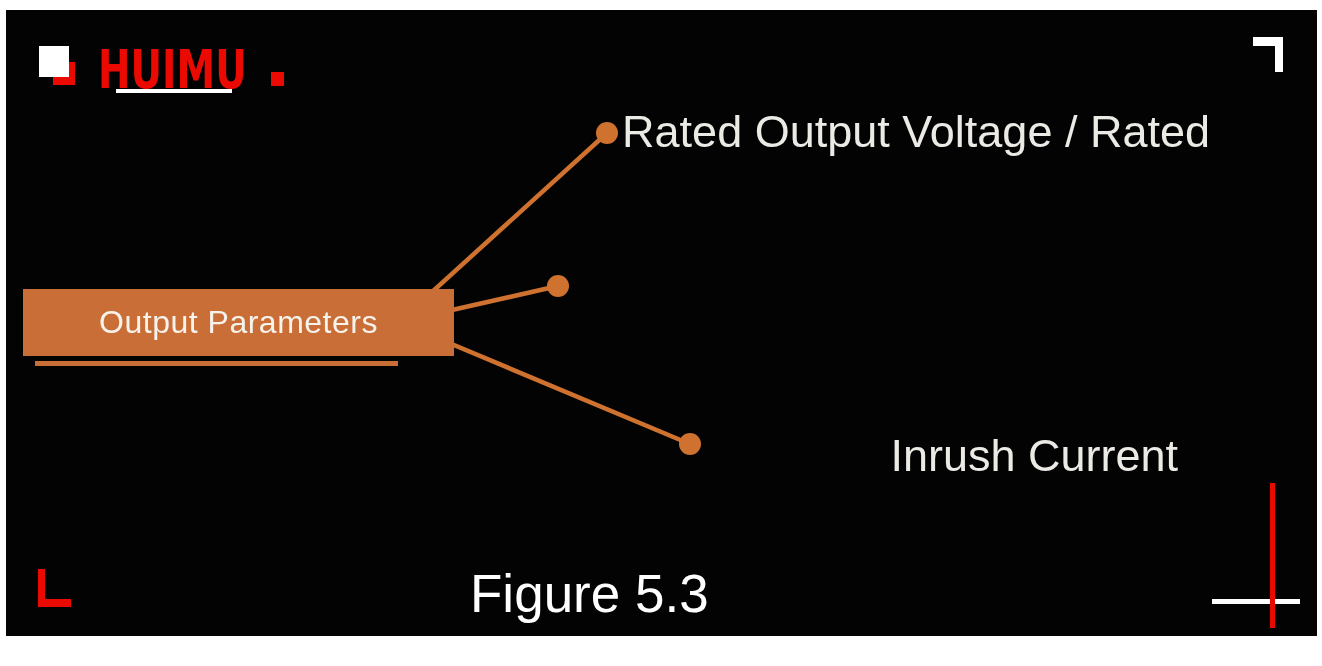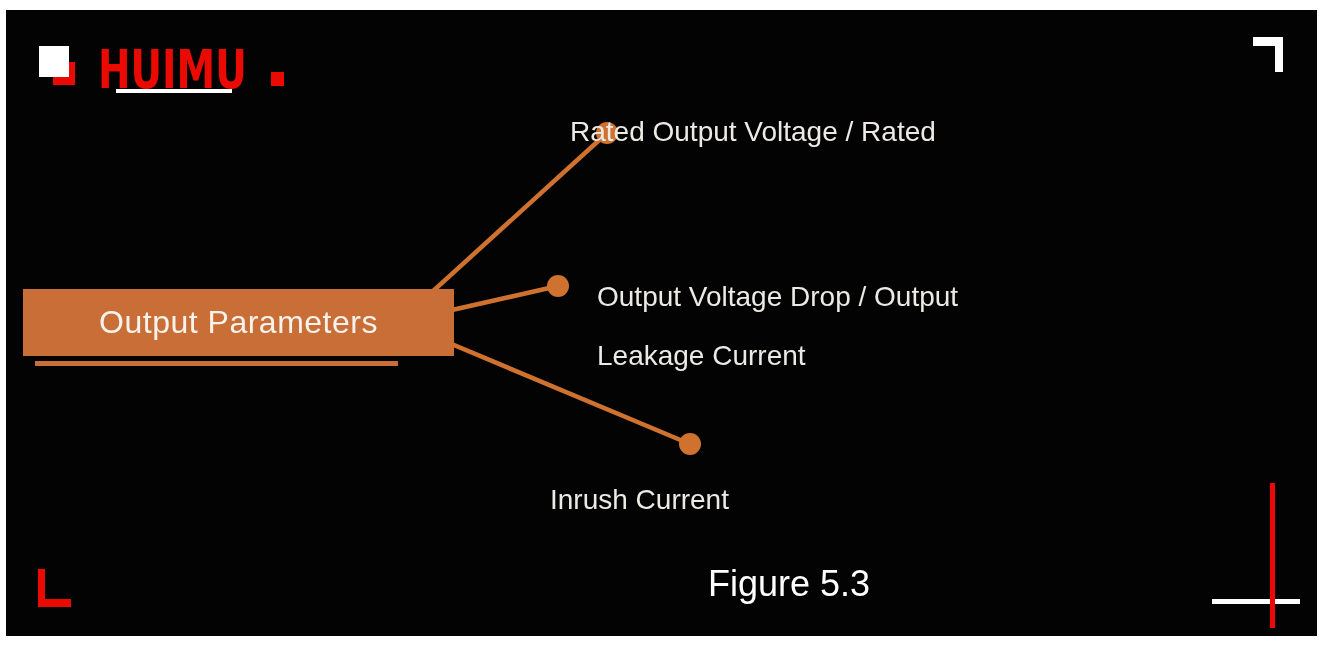--- a/index.html
+++ b/index.html
@@ -42,32 +42,32 @@
   .root-box{
     left:17px;top:279px;width:431px;height:67px;
     background:var(--accent-orange);
     display:flex;align-items:center;justify-content:center;z-index:3;
   }
   .root-box span{color:#f6f2ec;font-size:32px;letter-spacing:0.5px;}
   .root-underline{left:29px;top:351px;width:363px;height:5px;background:var(--accent-orange);}
 
   
   .branch{
-    width:640px;text-align:left;color:var(--text-light);
-    font-size:28px;line-height:59px;z-index:3;
+    width:640px;text-align:right;color:var(--text-light);
+    font-size:45px;line-height:59px;z-index:3;
   }
   .branch span{display:block;}
   .branch-1{left:564px;top:92px;}
   .branch-2{left:591px;top:257px;}
-  .branch-3{left:544px;top:416px;margin-top:44px;}
+  .branch-3{left:532px;top:416px;}
 
   
   .caption{
-    left:464px;top:553px;width:400px;text-align:right;
-    color:var(--pure-white);font-size:36px;z-index:3;
+    left:464px;top:553px;width:400px;text-align:left;
+    color:var(--pure-white);font-size:53px;z-index:3;
   }
 
   
   .tr-h{left:1247px;top:27px;width:30px;height:9px;background:var(--pure-white);}
   .tr-v{left:1269px;top:27px;width:8px;height:35px;background:var(--pure-white);}
   .bl-v{left:32px;top:559px;width:7px;height:38px;background:var(--brand-red);}
   .bl-h{left:32px;top:589px;width:33px;height:8px;background:var(--brand-red);}
   .br-red-v{left:1264px;top:473px;width:5px;height:145px;background:var(--brand-red);z-index:4;}
   .br-white-h{left:1206px;top:589px;width:88px;height:5px;background:var(--pure-white);z-index:3;}
 </style>
@@ -94,24 +94,20 @@
   </svg>
 
   <div class="abs root-box">
     <span>Output Parameters</span>
   </div>
   <div class="abs root-underline"></div>
 
   <div class="abs branch branch-1">
     <span>Rated Output Voltage / Rated</span>
   </div>
-  <div class="abs branch branch-2">
-    <span>Output Voltage Drop / Output</span>
-    <span>Leakage Current</span>
-  </div>
   <div class="abs branch branch-3">
     <span>Inrush Current</span>
   </div>
 
   <div class="abs caption">Figure 5.3</div>
 
   <div class="abs tr-h"></div>
   <div class="abs tr-v"></div>
   <div class="abs bl-v"></div>
   <div class="abs bl-h"></div>

